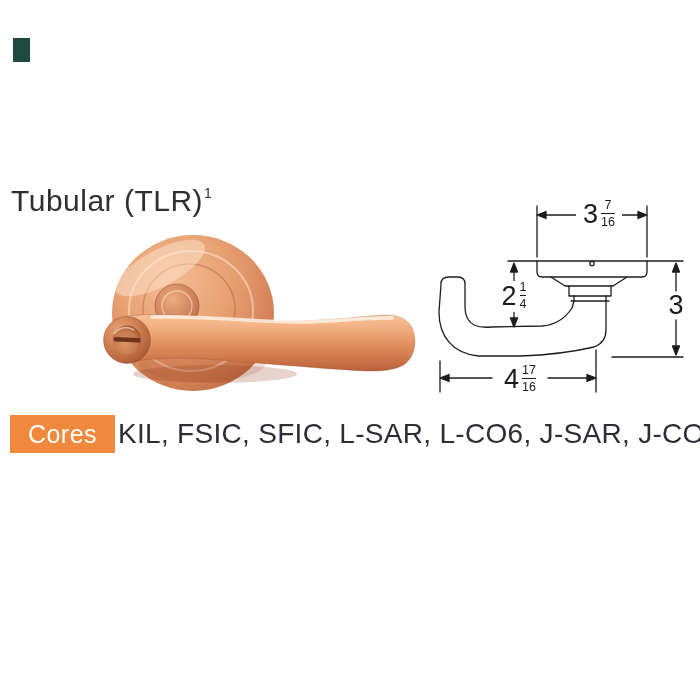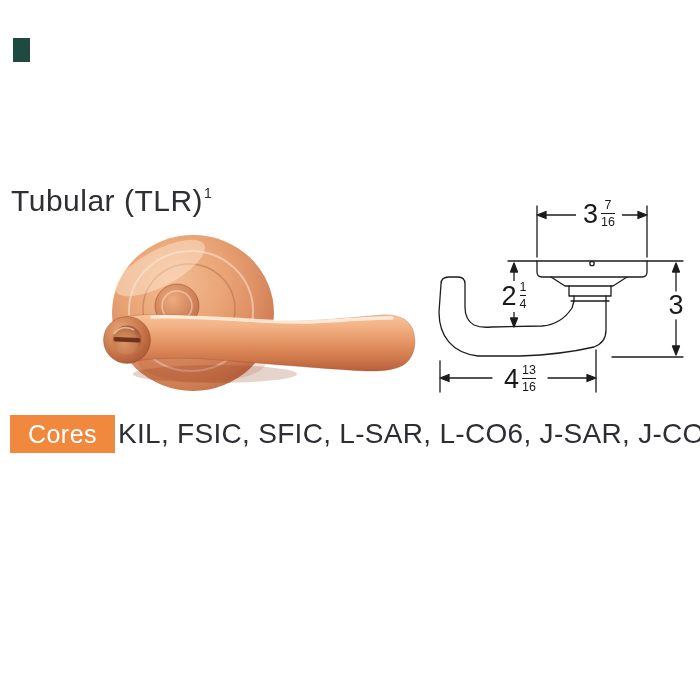--- a/index.html
+++ b/index.html
@@ -143,21 +143,21 @@
       <span class="num">1</span>
       <span class="den">4</span>
     </span>
   </div>
   <div class="dim" style="left:662px;top:292px;width:28px;height:27px;">
     <span>3</span>
   </div>
   <div class="dim" style="left:493px;top:364px;width:54px;height:30px;">
     <span>4</span>
     <span class="frac">
-      <span class="num">13</span>
+      <span class="num">17</span>
       <span class="den">16</span>
     </span>
   </div>
 
   <div class="cores-badge">Cores</div>
   <div class="cores-list">KIL, FSIC, SFIC, L-SAR, L-CO6, J-SAR, J-CO6</div>
 
 </div>
 
 </body></html>

